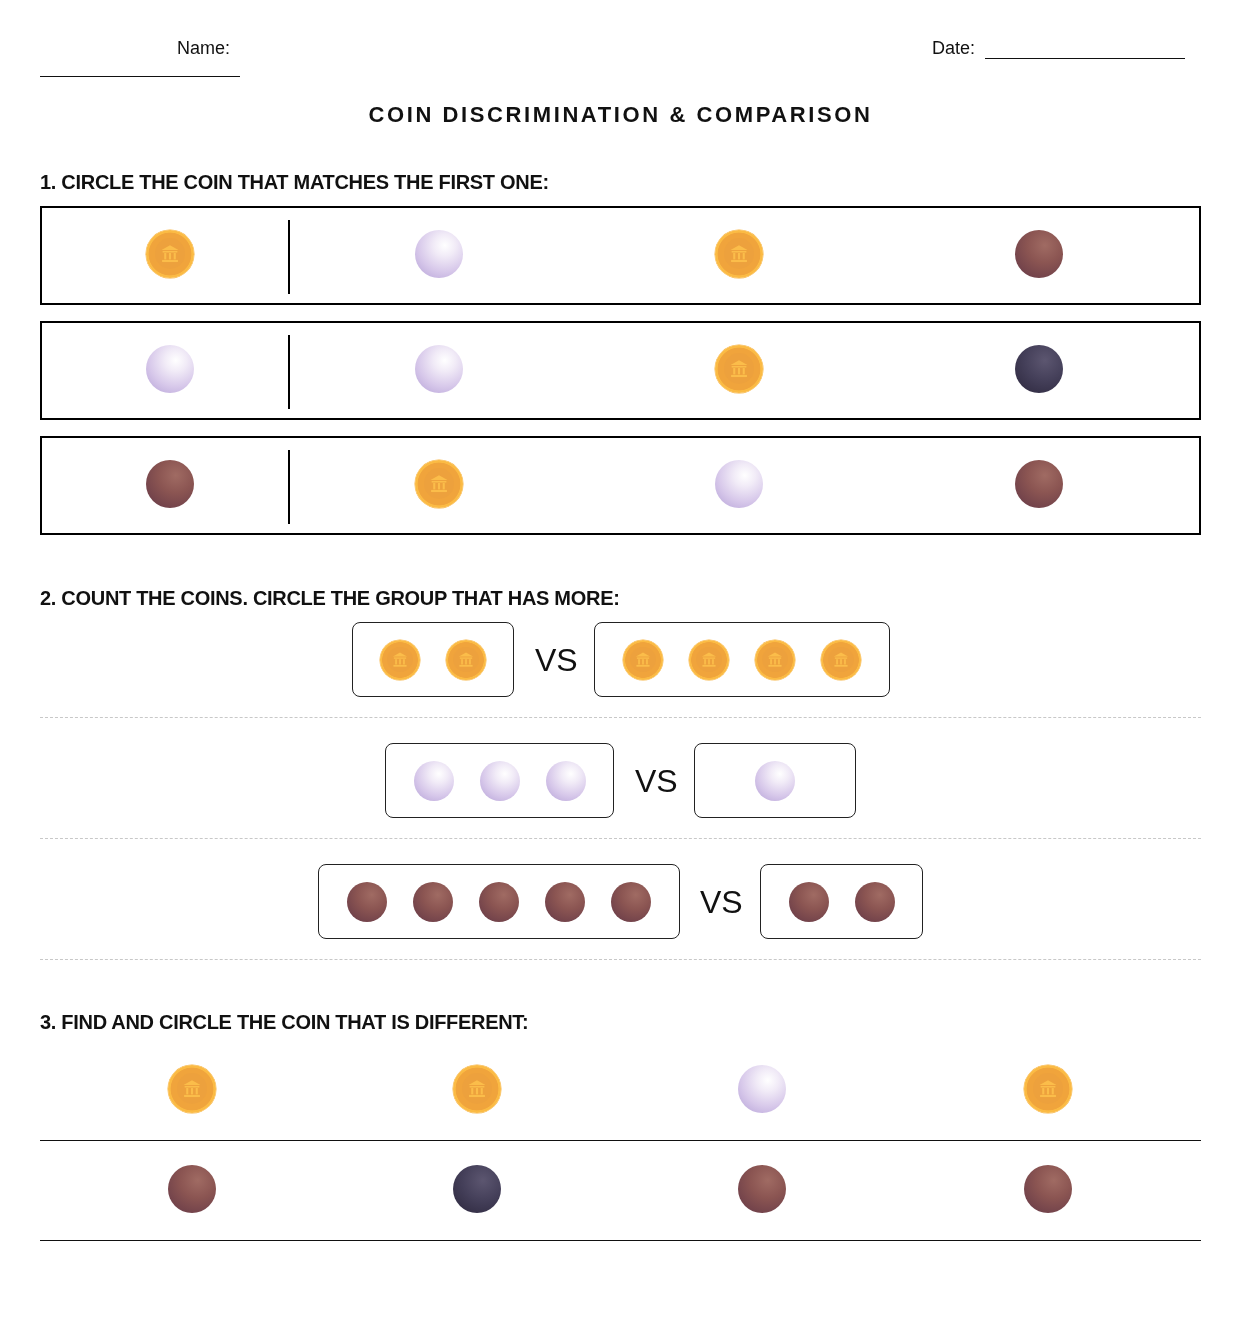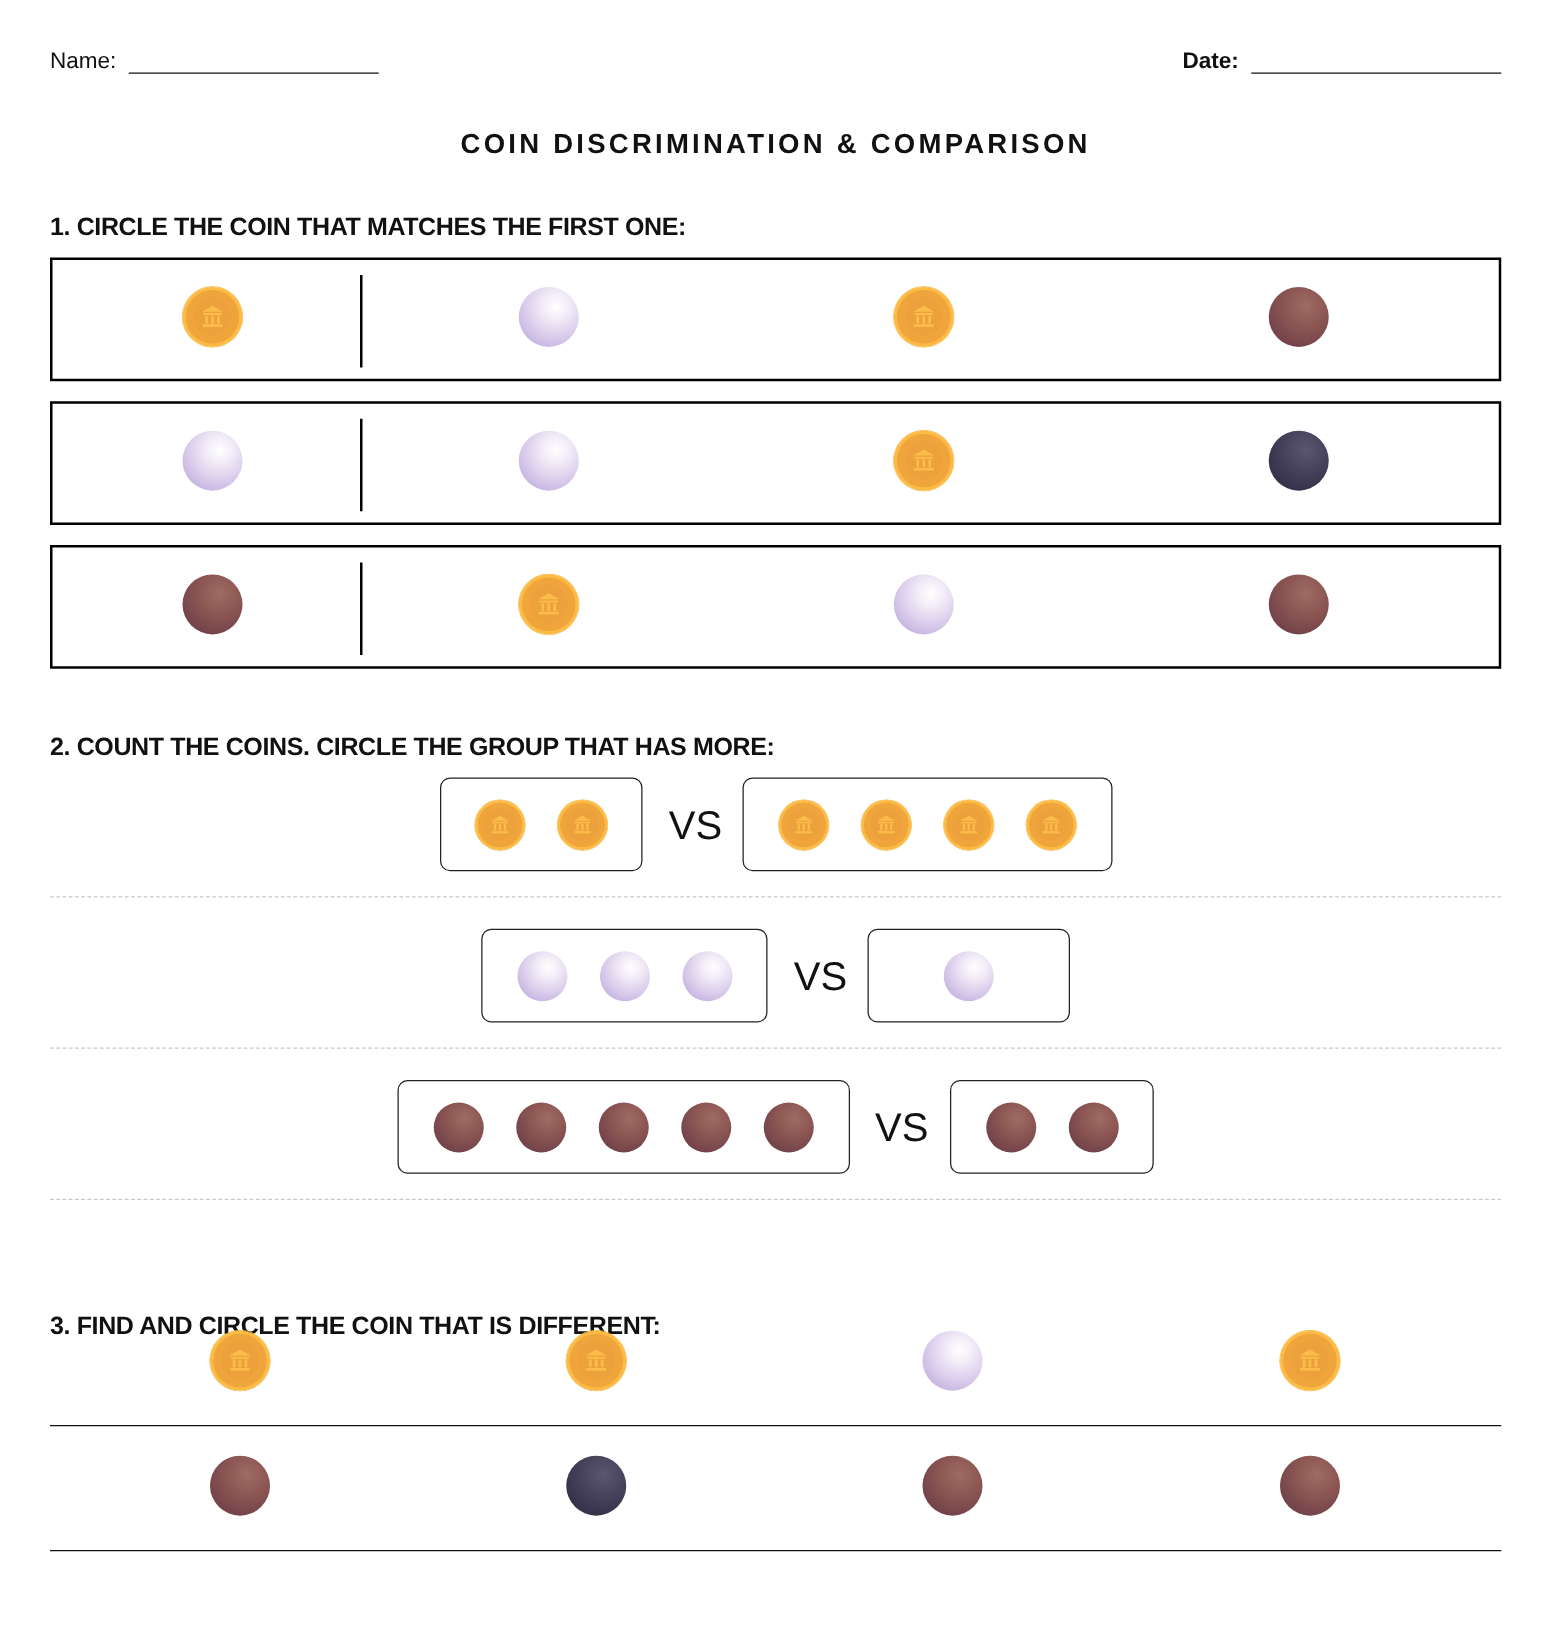--- a/index.html
+++ b/index.html
@@ -3,23 +3,23 @@
 <meta charset="utf-8">
 <style>
   * { box-sizing: border-box; margin: 0; padding: 0; }
   html, body { width: 1241px; height: 1321px; background: #ffffff; }
   body { font-family: "Liberation Sans", "DejaVu Sans", sans-serif; color: #111; position: relative; }
 
   .header-row { position: absolute; top: 38px; left: 40px; right: 40px; height: 24px; }
   .field { position: absolute; top: 0; display: flex; align-items: flex-end; font-size: 18px; }
   .field .label { margin-right: 10px; }
   .field .line { border-bottom: 1.5px solid #111; height: 18px; }
-  .name-field { left: 0; }
+  .name-field { left: 0; flex-direction: column; }
   .name-field .line { width: 200px; }
-  .date-field { right: 0; font-weight: bold; }
+  .date-field { right: 16px; }
   .date-field .line { width: 200px; }
 
   .title { position: absolute; top: 102px; left: 0; width: 1241px; text-align: center; font-size: 22px; font-weight: bold; letter-spacing: 2.6px; }
 
   .section-heading { position: absolute; left: 40px; font-size: 20px; font-weight: bold; letter-spacing: -0.3px; }
 
   .match-box { position: absolute; left: 40px; width: 1161px; height: 99px; border: 2px solid #000; }
   .match-box .divider { position: absolute; left: 246px; top: 12px; width: 2px; height: 74px; background: #000; }
   .match-box .slot { position: absolute; top: 50%; transform: translate(-50%, -50%); }
 
@@ -201,21 +201,21 @@
       </div>
       <span class="vs" style="left: 700px;">VS</span>
       <div class="group-box" style="left: 760px; width: 163px;">
         <span class="coin copper sm"></span>
         <span class="coin copper sm"></span>
       </div>
     </div>
     <div class="dashed" style="top: 959px;"></div>
   </div>
 
-<div class="section-heading" style="top:1050px;">3. FIND AND CIRCLE THE COIN THAT IS DIFFERENT:</div>
+<div class="section-heading" style="top:1011px;">3. FIND AND CIRCLE THE COIN THAT IS DIFFERENT:</div>
 <div id="s3">
     <div class="diff-row" style="top: 1041px;">
       <span class="slot" style="left: 152px;"><span class="coin gold"><svg class="bank" viewBox="0 0 20 20">
             <path d="M10 2 L18 6.5 L2 6.5 Z" fill="#fbbd4a"></path>
             <rect x="3" y="7.5" width="14" height="1.5" fill="#fbbd4a"></rect>
             <rect x="4.5" y="9.5" width="2" height="6" fill="#fbbd4a"></rect>
             <rect x="9" y="9.5" width="2" height="6" fill="#fbbd4a"></rect>
             <rect x="13.5" y="9.5" width="2" height="6" fill="#fbbd4a"></rect>
             <rect x="2.5" y="16" width="15" height="2" fill="#fbbd4a"></rect>
           </svg></span></span>

